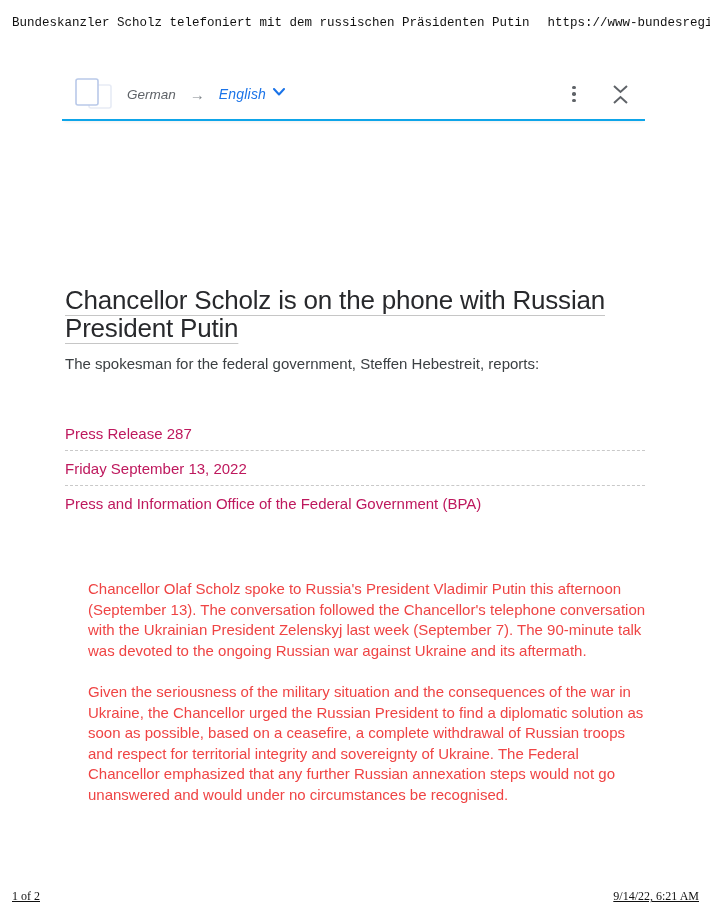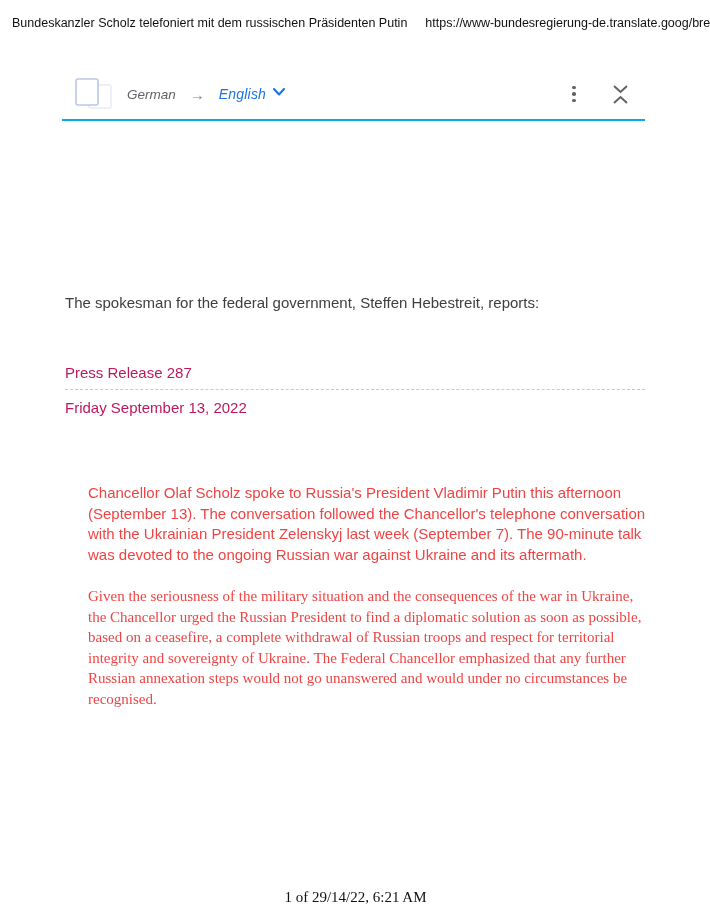--- a/index.html
+++ b/index.html
@@ -2,26 +2,26 @@
 <html><head>
 <meta charset="utf-8">
 <style>
   html,body{margin:0;padding:0;background:#fff;}
   .sheet{position:relative;width:710px;height:918px;background:#ffffff;overflow:hidden;
          font-family:"Liberation Sans",sans-serif;}
 
   
   .print-header{position:absolute;top:16px;left:12px;right:11px;display:flex;
          justify-content:space-between;align-items:baseline;
-         font-family:Liberation Sans, sans-serif;font-size:12.5px;color:#111;}
+         font-family:Liberation Mono, monospace;font-size:12.5px;color:#111;}
   .print-header .ph-title{white-space:nowrap;}
   .print-header .ph-url{white-space:nowrap;margin-left:18px;}
   .print-footer{position:absolute;top:889px;left:12px;right:11px;display:flex;
-         justify-content:center;font-family:"Liberation Serif",serif;
-         font-size:15px;color:#111;}
+         justify-content:space-between;font-family:"Liberation Serif",serif;
+         font-size:12px;color:#111;text-decoration:underline;}
 
   
   .gt-bar{position:absolute;top:69px;left:62px;width:583px;height:50px;
          display:flex;align-items:center;
          border-bottom:2px solid #0ea5e9;
          box-shadow:0 3px 3px -2px rgba(0,0,0,0.07);font-style:italic;}
   .gt-icon{width:40px;height:36px;margin-left:11px;flex:0 0 auto;}
   .gt-lang{font-size:13.5px;color:#5f6368;margin-left:14px;}
   .gt-arrow{font-size:15px;color:#80868b;margin:0 14px;}
   .gt-target{display:flex;cursor:pointer;}
@@ -39,21 +39,21 @@
          text-decoration:underline;text-decoration-color:#c6c6c6;
          text-decoration-thickness:1px;text-underline-offset:6px;}
   .subtitle{margin:7px 0 0 0;font-size:15px;line-height:20px;color:#3c4043;}
   .meta{margin-top:50px;}
   .meta-row{font-size:15px;line-height:20px;color:#be185d;
          padding:8px 0 6px;border-bottom:1px dashed #c9c9c9;}
   .meta-row:first-child{padding-top:0;}
   .meta-row:last-child{border-bottom:none;padding-bottom:0;}
   .paragraphs{margin-top:65px;padding-left:23px;width:558px;}
   .paragraphs p{margin:0 0 21px 0;font-size:15px;line-height:20.5px;color:#ef4444;}
-  .paragraphs p:last-child{margin-bottom:12px;font-family:Liberation Serif, serif;}
+  .paragraphs p:last-child{margin-bottom:12px;}
 </style>
 </head>
 <body>
 
 <div class="sheet">
 
   <div class="print-header">
     <span class="ph-title">Bundeskanzler Scholz telefoniert mit dem russischen Präsidenten Putin</span>
     <span class="ph-url">https://www-bundesregierung-de.translate.goog/breg-de/aktuelles/pre...</span>
   </div>
@@ -80,25 +80,27 @@
     </span>
     <span class="gt-collapse">
       <svg width="17" height="21" viewBox="0 0 17 21">
         <polyline points="2,2 8.5,8 15,2" fill="none" stroke="#5f6368" stroke-width="2" stroke-linejoin="miter"></polyline>
         <polyline points="2,19 8.5,13 15,19" fill="none" stroke="#5f6368" stroke-width="2" stroke-linejoin="miter"></polyline>
       </svg>
     </span>
   </div>
 
   <div class="content">
+    <h1 class="headline">Chancellor Scholz is on the phone with Russian President Putin</h1>
     <p class="subtitle">The spokesman for the federal government, Steffen Hebestreit, reports:</p>
 
     <div class="meta">
       <div class="meta-row">Press Release 287</div>
       <div class="meta-row">Friday September 13, 2022</div>
+      <div class="meta-row">Press and Information Office of the Federal Government (BPA)</div>
     </div>
 
     <div class="paragraphs">
       <p>Chancellor Olaf Scholz spoke to Russia's President Vladimir Putin this afternoon (September 13). The conversation followed the Chancellor's telephone conversation with the Ukrainian President Zelenskyj last week (September 7). The 90-minute talk was devoted to the ongoing Russian war against Ukraine and its aftermath.</p>
       <p>Given the seriousness of the military situation and the consequences of the war in Ukraine, the Chancellor urged the Russian President to find a diplomatic solution as soon as possible, based on a ceasefire, a complete withdrawal of Russian troops and respect for territorial integrity and sovereignty of Ukraine. The Federal Chancellor emphasized that any further Russian annexation steps would not go unanswered and would under no circumstances be recognised.</p>
     </div>
   </div>
 
   <div class="print-footer">
     <span>1 of 2</span>

